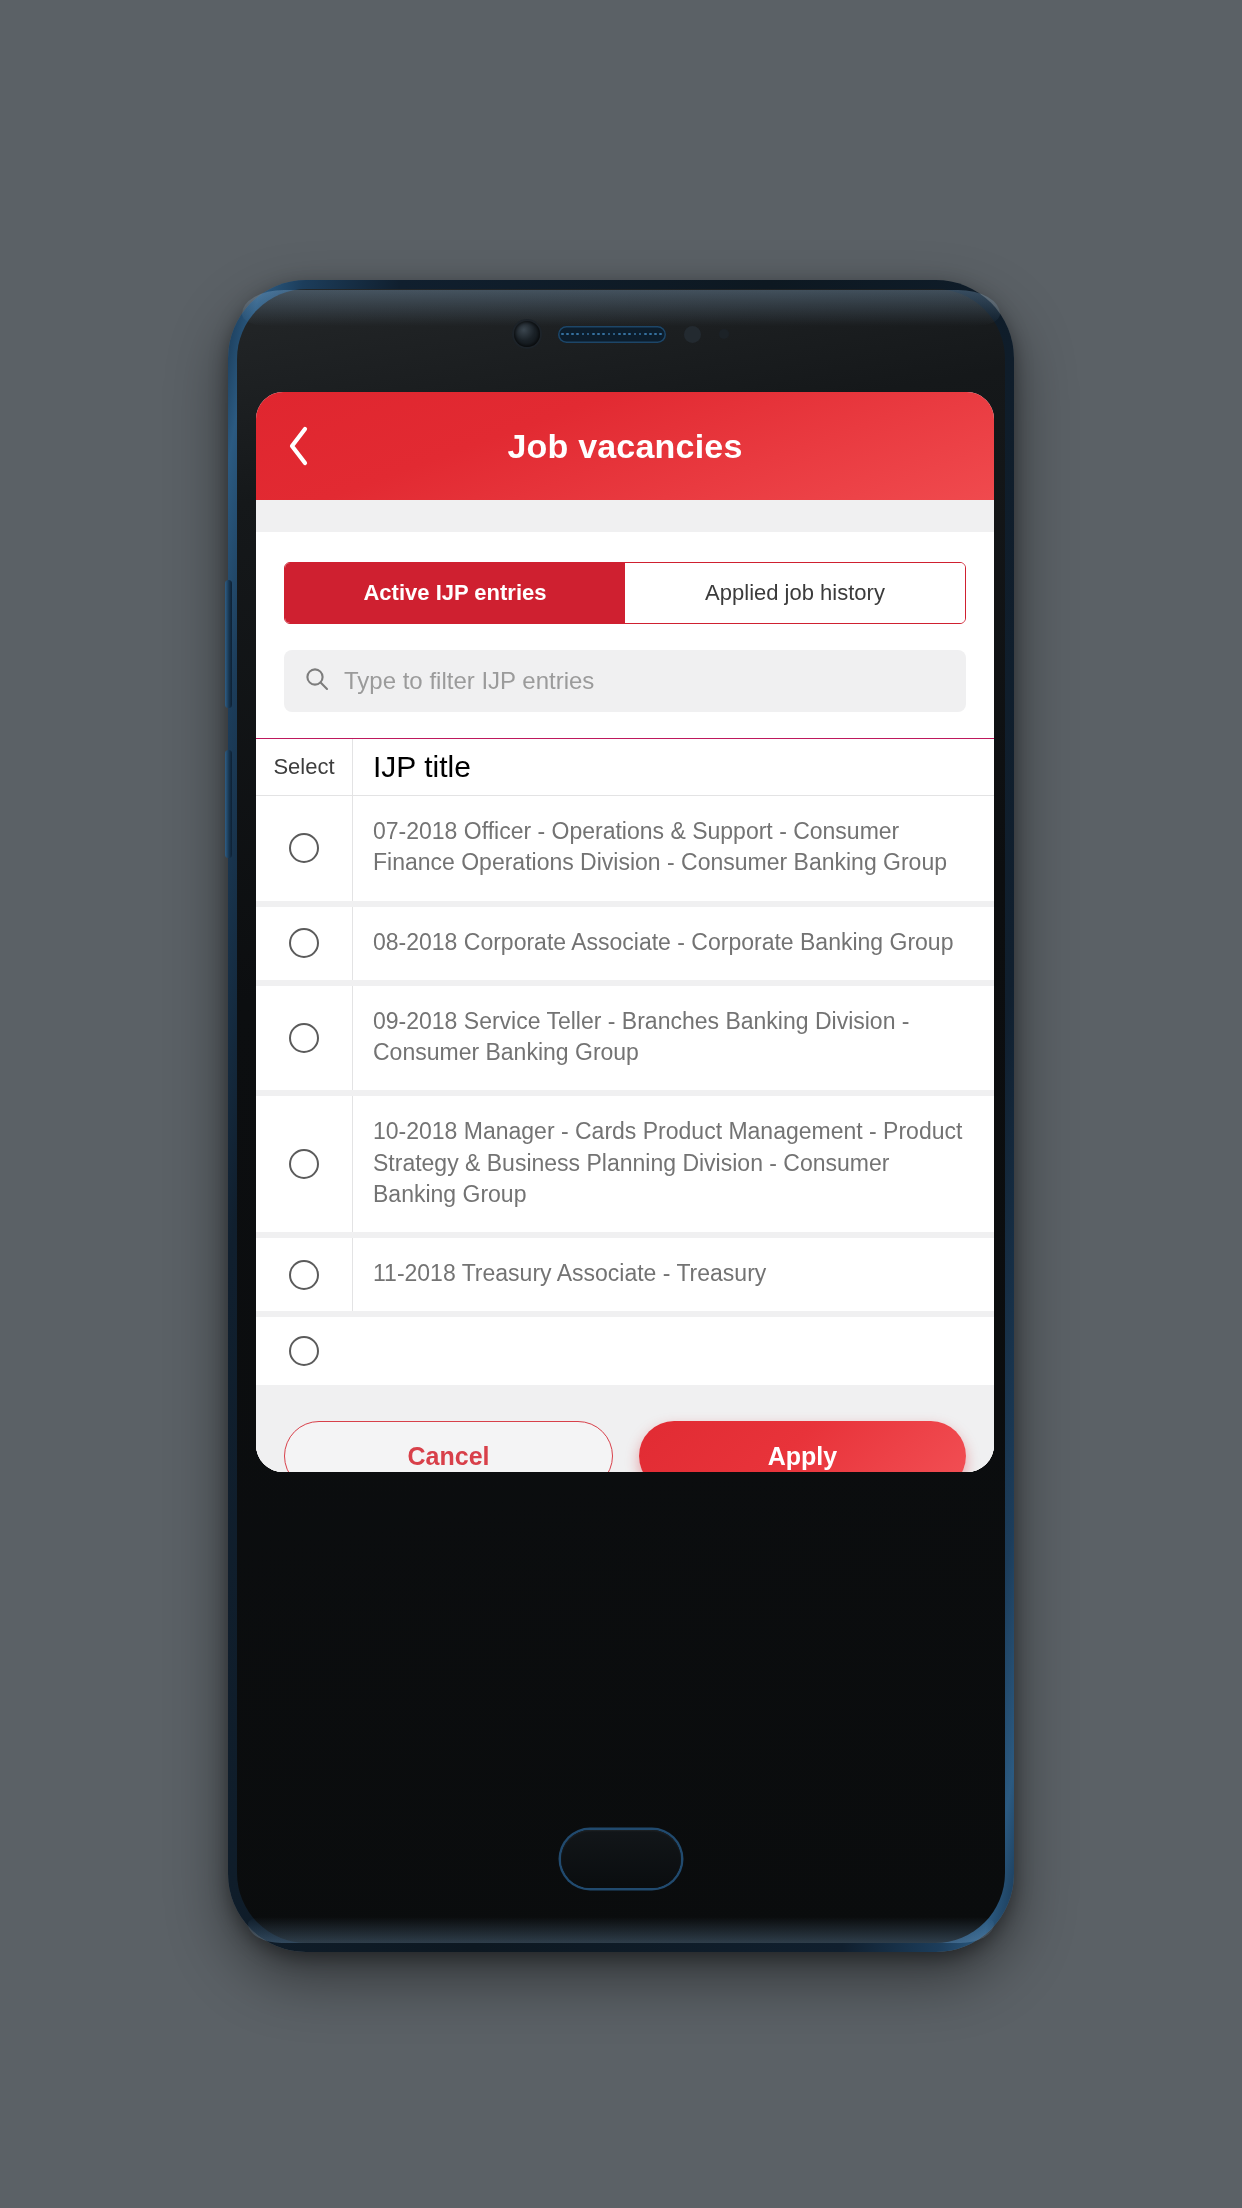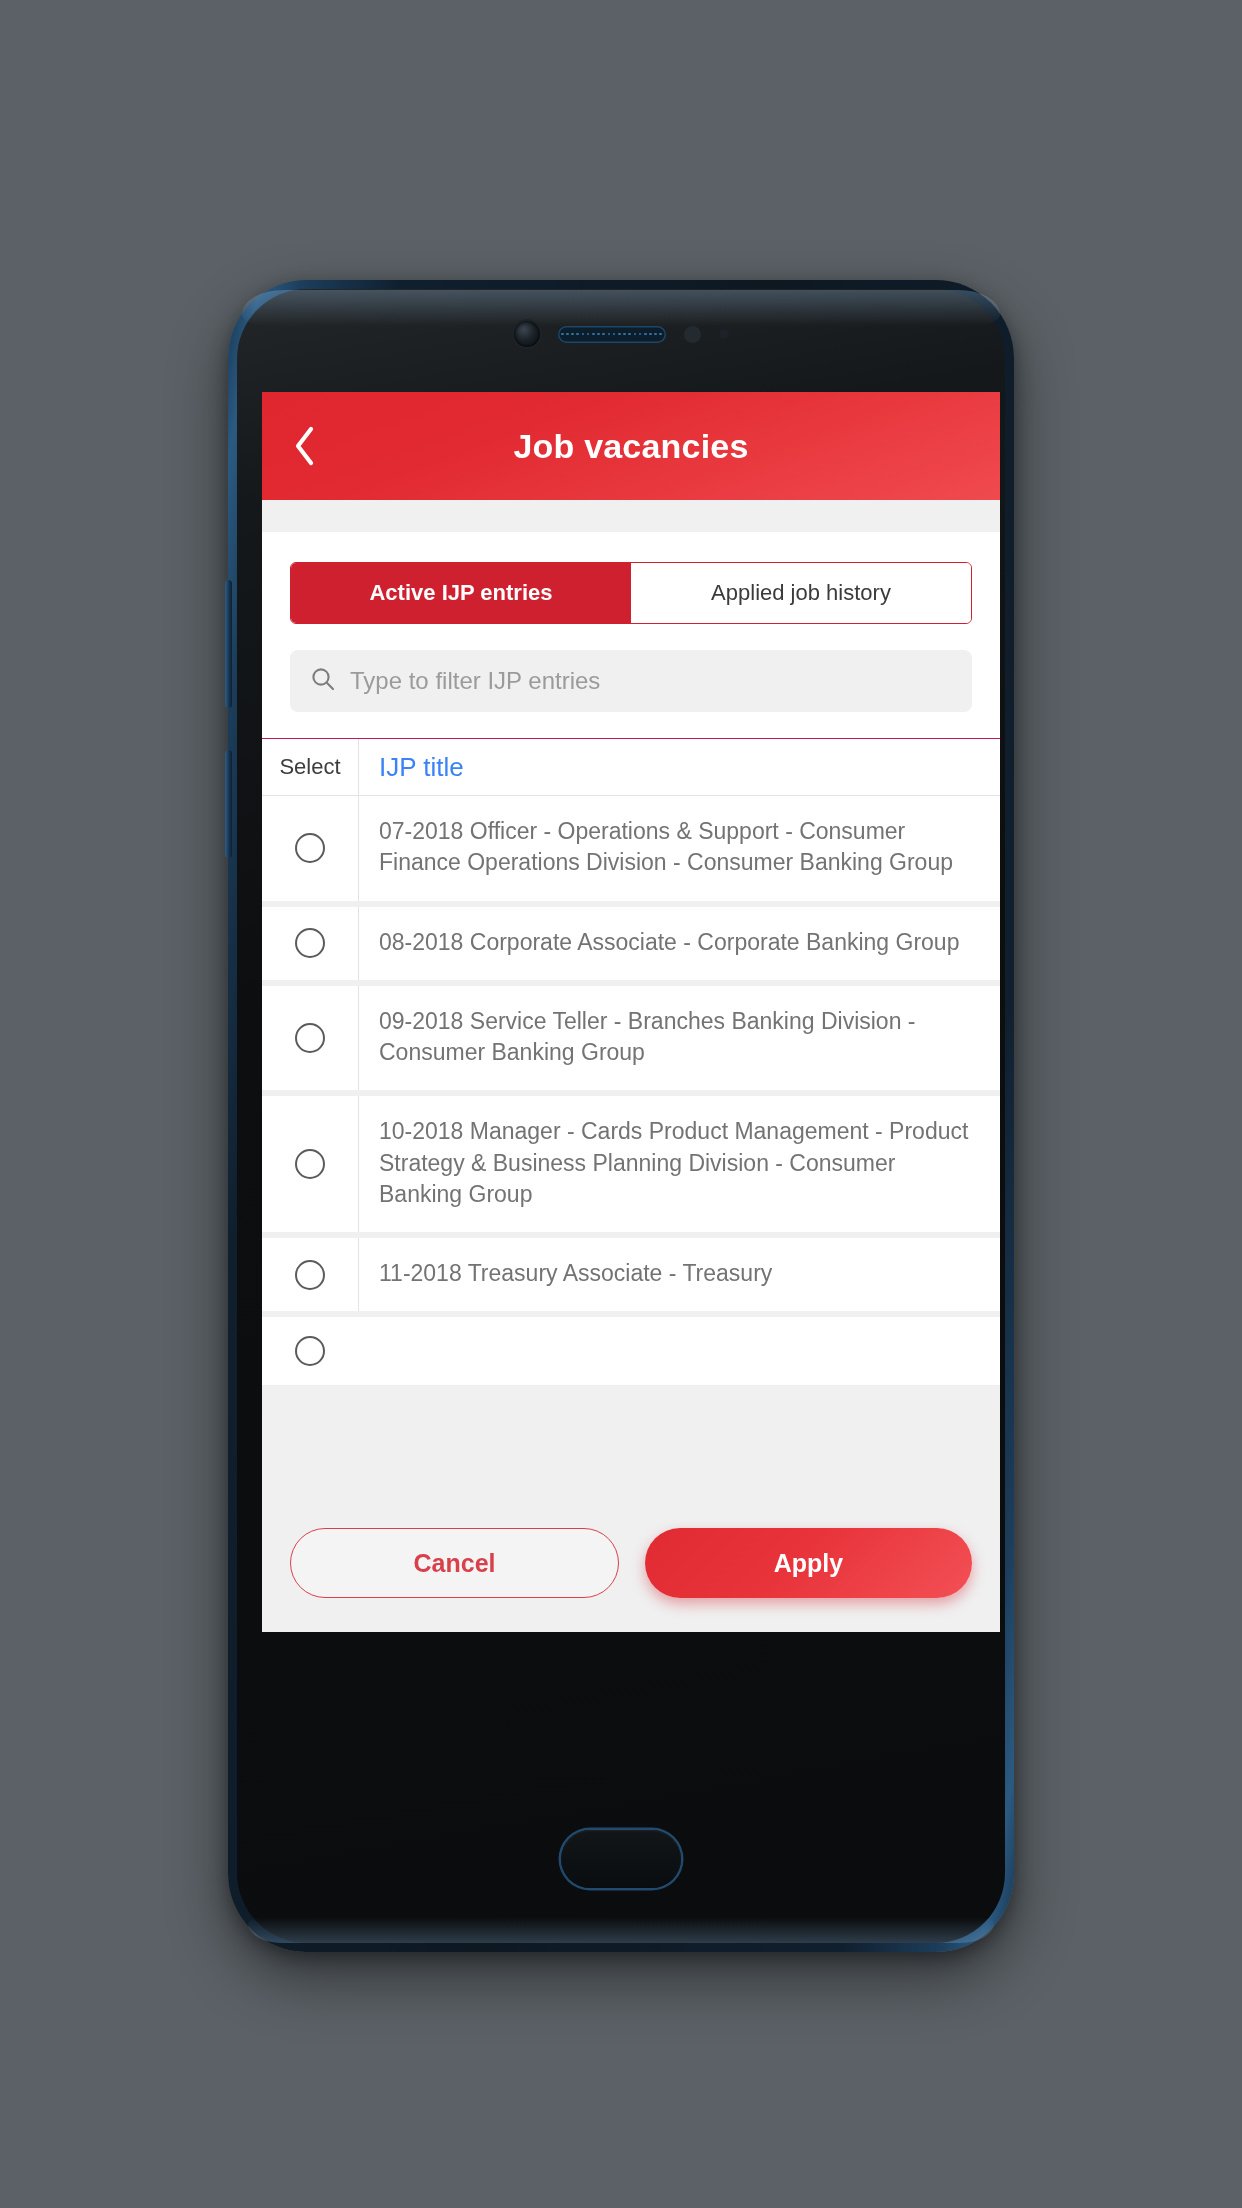--- a/index.html
+++ b/index.html
@@ -131,26 +131,27 @@
   }
   .sensor-b {
     width: 10px; height: 10px;
     border-radius: 50%;
     background: #1c2227;
   }
 
   
   .screen {
     position: absolute;
-    left: 34px;
+    left: 28px;
     top: 112px;
     width: 738px;
-    height: 1240px;
+    height: 1080px;
     background: #f0f0f1;
     overflow: hidden;
+    border-radius: 27px;
   }
 
   
   .appbar {
     height: 108px;
     background: linear-gradient(160deg, #e0262f 0%, #e22a32 35%, #f04a4e 100%);
     display: flex;
     align-items: center;
     position: relative;
   }
@@ -258,22 +259,22 @@
   .th-select {
     width: 96px;
     flex: none;
     text-align: center;
     font-size: 22px;
     color: #3d3d3d;
   }
   .th-title {
     flex: 1;
     padding-left: 20px;
-    font-size: 26px;
-    color: #3b82f6;
+    font-size: 30px;
+    color: #000000;
     border-left: 1px solid #e3e3e4;
     height: 100%;
     display: flex;
     align-items: center;
   }
   .row {
     display: flex;
     background: #ffffff;
     border-bottom: 6px solid #f0f0f1;
     min-height: 74px;

